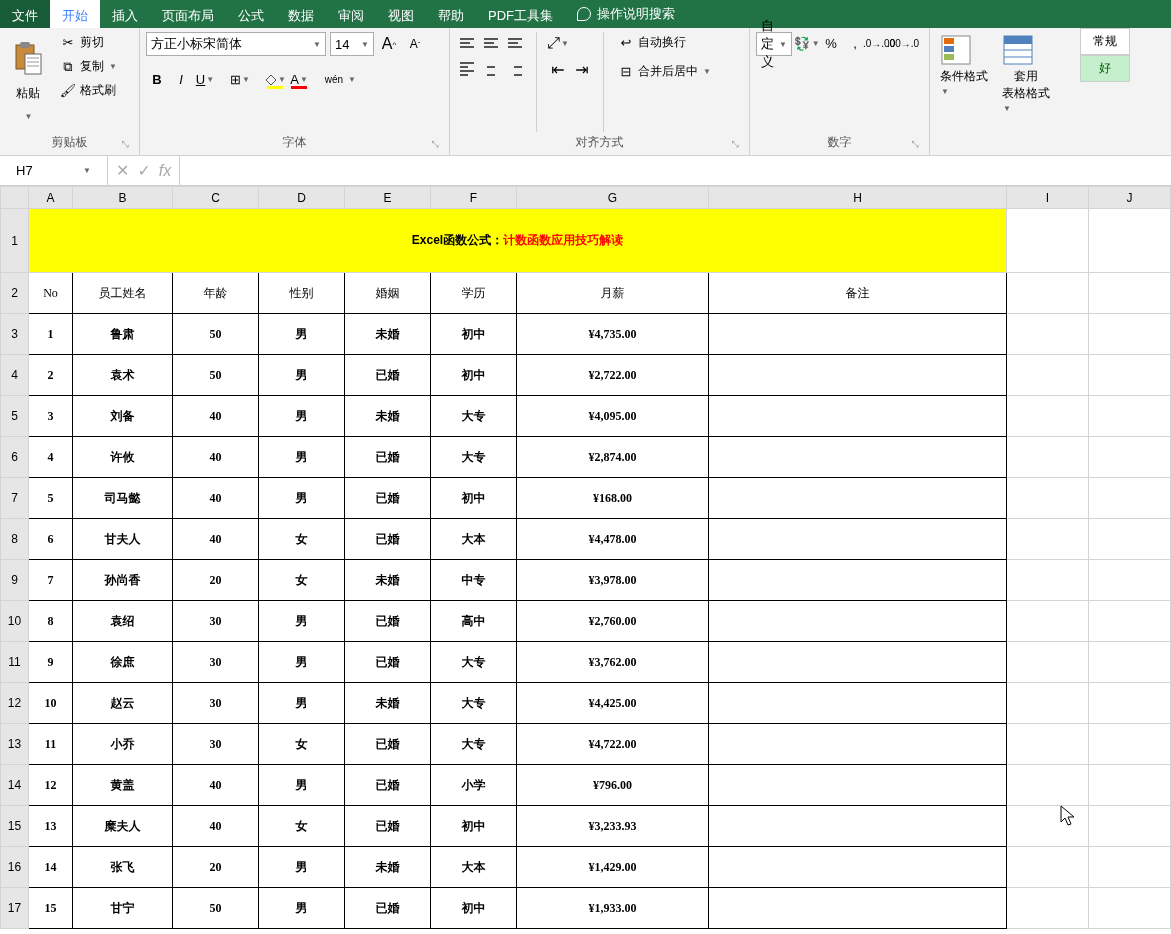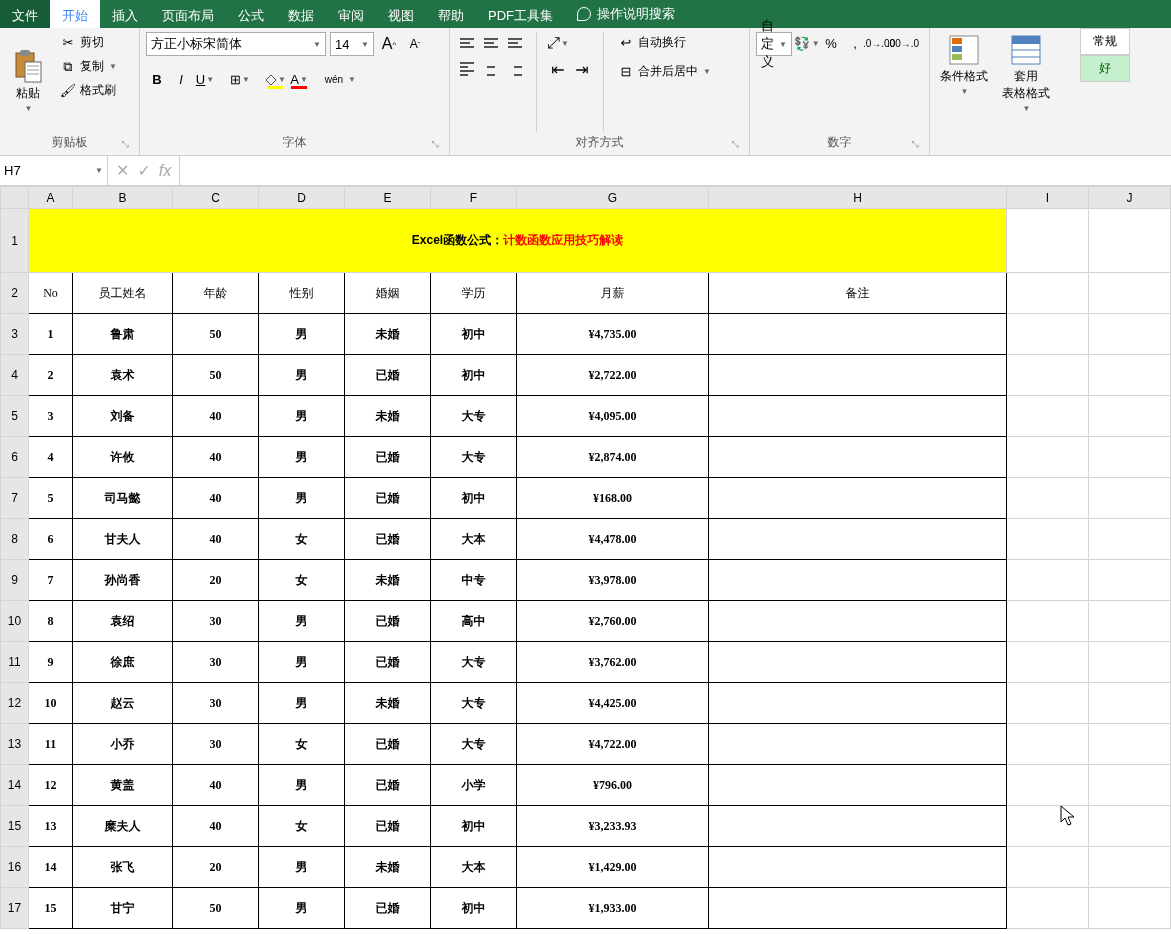--- a/index.html
+++ b/index.html
@@ -14,21 +14,21 @@
 .bulb-icon { width: 14px; height: 14px; border: 1px solid #fff; border-radius: 50% 50% 50% 0; display: inline-block; }
 
 
 .ribbon { background: #f3f3f3; border-bottom: 1px solid #d0d0d0; height: 128px; display: flex; }
 .group { border-right: 1px solid #d0d0d0; padding: 4px 6px 2px; display: flex; flex-direction: column; justify-content: space-between; }
 .group-body { display: flex; gap: 6px; flex: 1; }
 .group-label { text-align: center; font-size: 12px; color: #555; padding: 2px 0; position: relative; }
 .group-label .launcher { position: absolute; right: 2px; bottom: 2px; width: 12px; height: 12px; font-size: 9px; color: #888; }
 
 
-.big-btn { display: flex; flex-direction: column; align-items: center; justify-content: center; padding: 4px 6px; gap: 2px; }
+.big-btn { display: flex; flex-direction: column; align-items: center; justify-content: center; padding: 4px 6px; gap: 10px; }
 .big-btn .icon-large { width: 32px; height: 32px; display: flex; align-items: center; justify-content: center; }
 .big-btn .lbl { font-size: 12px; }
 .stack { display: flex; flex-direction: column; gap: 3px; }
 .small-btn { display: flex; align-items: center; gap: 4px; font-size: 12px; padding: 2px 4px; }
 .icon-sm { width: 16px; height: 16px; display: inline-flex; align-items: center; justify-content: center; font-size: 13px; }
 
 
 .font-row1 { display: flex; gap: 4px; align-items: center; }
 .font-row2 { display: flex; gap: 2px; align-items: center; margin-top: 6px; }
 .font-combo { width: 180px; height: 24px; border: 1px solid #ababab; background: #fff; font-size: 13px; padding: 2px 4px; display: flex; justify-content: space-between; align-items: center; }
@@ -47,30 +47,30 @@
 .vline { width: 1px; background: #d0d0d0; margin: 0 4px; }
 .align-icon { display: flex; flex-direction: column; gap: 2px; width: 14px; }
 .align-icon span { height: 2px; background: #555; }
 
 
 .num-col { display: flex; flex-direction: row; gap: 4px; width: 158px; }
 .num-combo { height: 24px; border: 1px solid #ababab; background: #fff; font-size: 13px; padding: 2px 4px; display: flex; justify-content: space-between; align-items: center; }
 .num-btns { display: flex; gap: 2px; }
 
 
-.style-btn { display: flex; flex-direction: column; align-items: center; gap: 2px; font-size: 12px; padding: 2px 4px; }
+.style-btn { display: flex; flex-direction: column; align-items: flex-start; gap: 2px; font-size: 12px; padding: 2px 4px; }
 
 
 .cell-styles { display: flex; flex-direction: column; width: 50px; }
 .cs-normal { background: #fff; border: 1px solid #ccc; font-size: 12px; text-align: center; padding: 4px 0; }
 .cs-good { background: #c6efce; border: 1px solid #ccc; font-size: 12px; text-align: center; padding: 4px 0; color: #006100; }
 
 
 .formula-bar { height: 30px; border-bottom: 1px solid #d0d0d0; display: flex; align-items: stretch; background: #fff; }
-.name-box { width: 108px; border-right: 1px solid #d0d0d0; display: flex; align-items: center; padding: 0 4px; justify-content: space-between; font-size: 13px; }
+.name-box { width: 108px; border-right: 1px solid #d0d0d0; display: flex; align-items: center; padding: 0 16px; justify-content: space-between; font-size: 13px; }
 .fx-btns { display: flex; align-items: center; padding: 0 8px; gap: 8px; border-right: 1px solid #d0d0d0; color: #aaa; }
 .fx-input { flex: 1; padding: 0 6px; display: flex; align-items: center; font-size: 13px; }
 
 
 .grid-wrap { position: relative; }
 .grid { border-collapse: collapse; table-layout: fixed; }
 .grid th, .grid td { border: 1px solid #d4d4d4; font-size: 12px; background: #fff; }
 .grid th.colh { background: #e6e6e6; height: 22px; font-weight: normal; }
 .grid th.rowh { background: #e6e6e6; width: 28px; font-weight: normal; text-align: center; }
 .grid th.corner { background: #e6e6e6; width: 28px; }

